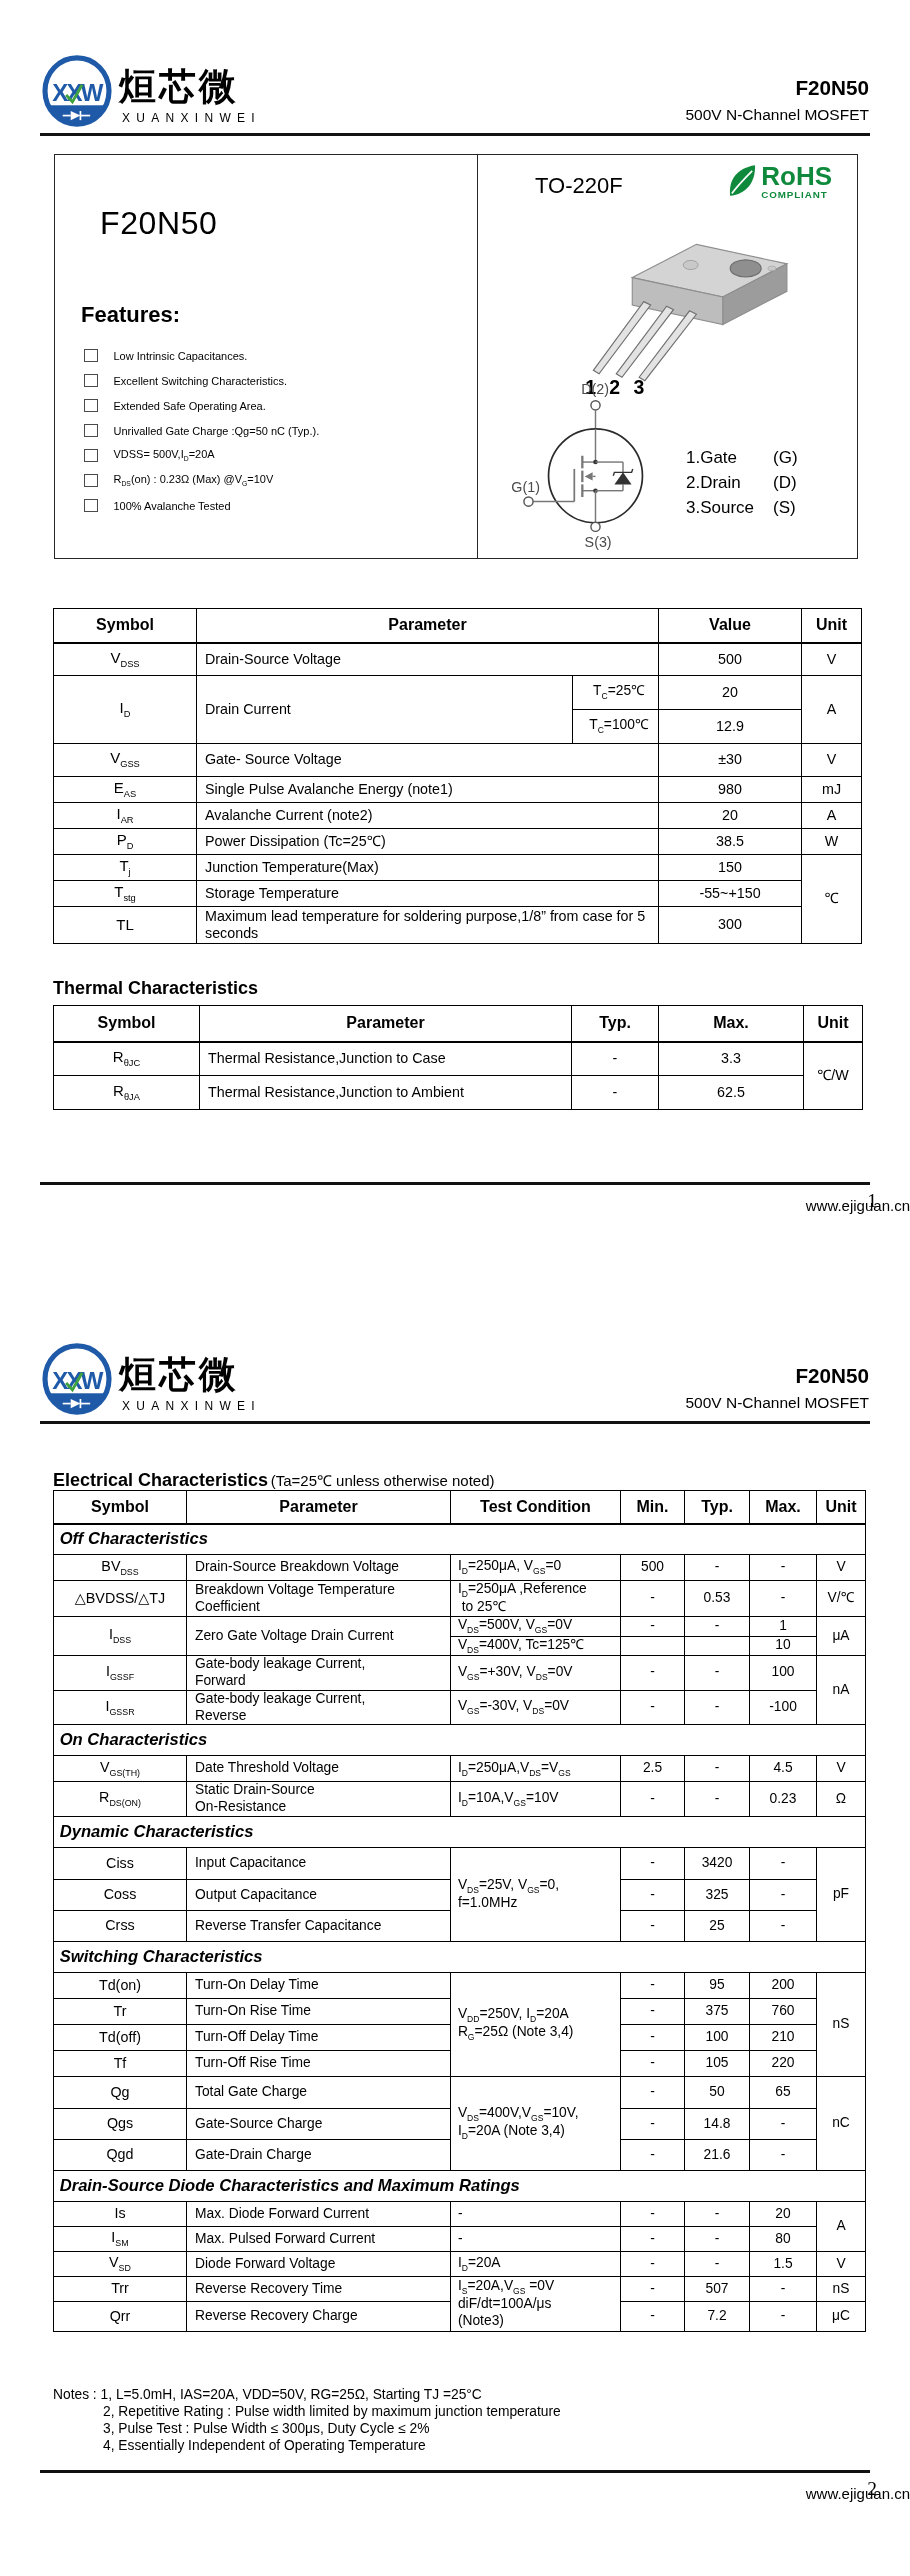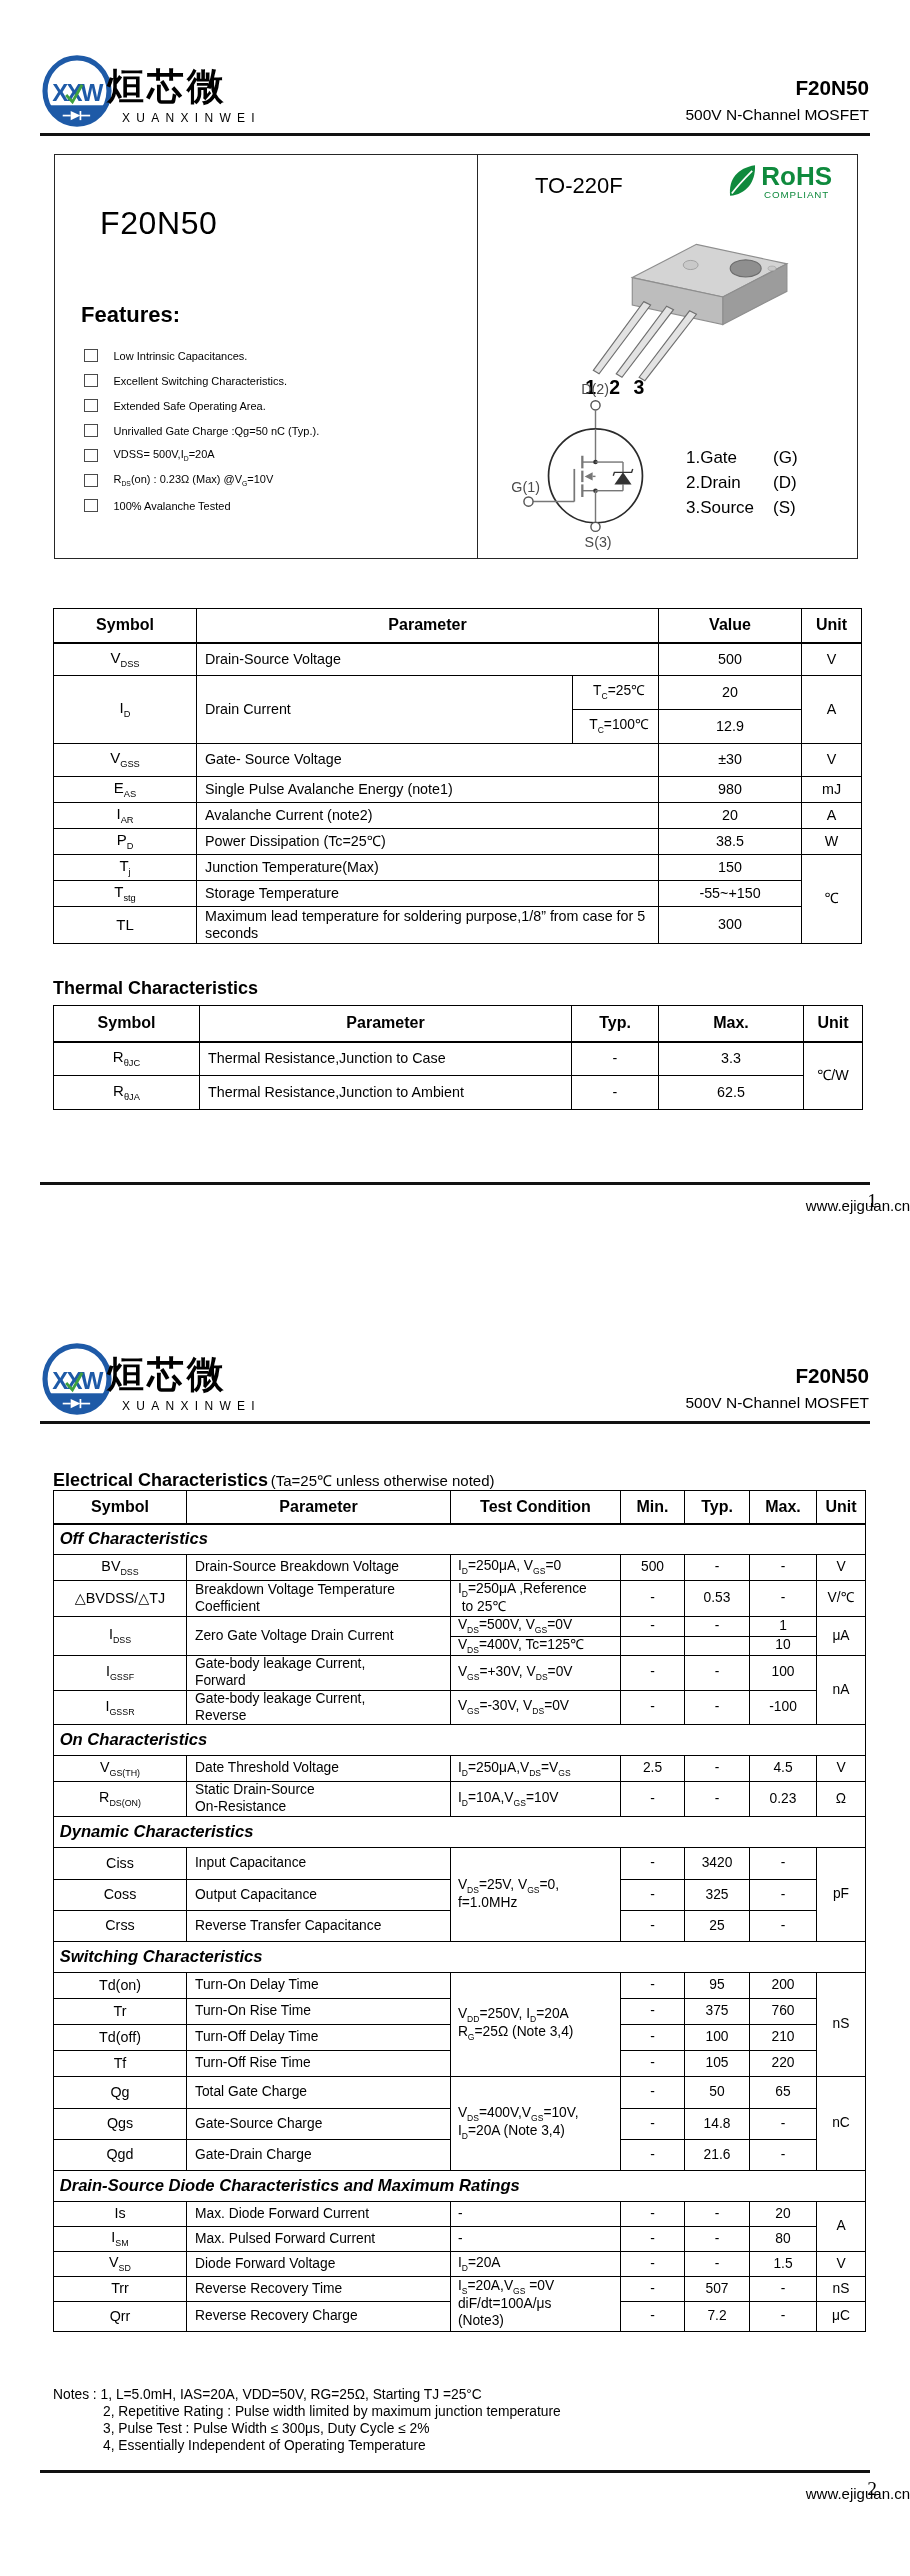--- a/index.html
+++ b/index.html
@@ -3,41 +3,41 @@
 <meta charset="utf-8">
 <title>F20N50 Datasheet</title>
 <style>
   html,body{margin:0;padding:0;background:#fff;}
   body{width:910px;font-family:"Liberation Sans",sans-serif;color:#000;}
   .page{position:relative;width:910px;height:1288px;background:#fff;overflow:hidden;}
   sub{font-size:62%;}
 
   
   .logo{position:absolute;left:41px;top:55px;}
-  .brand-cn{position:absolute;left:107px;top:62px;font-size:37px;font-weight:bold;letter-spacing:2.9px;}
+  .brand-cn{position:absolute;left:119px;top:62px;font-size:37px;font-weight:bold;letter-spacing:2.9px;}
   .brand-en{position:absolute;left:122px;top:111px;font-size:12px;letter-spacing:6.3px;font-weight:500;}
   .part-no{position:absolute;right:41px;top:76px;font-size:20.7px;font-weight:bold;text-align:right;}
   .part-sub{position:absolute;right:41px;top:106px;font-size:15.5px;text-align:right;}
   .hdr-rule{position:absolute;left:40px;right:40px;top:133px;height:2.9px;background:#121212;}
 
   
   .main-box{position:absolute;left:54px;top:154px;width:804px;height:405px;border:1.1px solid #262626;display:flex;box-sizing:border-box;}
   .panel-left{width:423px;border-right:1.1px solid #262626;position:relative;box-sizing:border-box;}
   .panel-right{flex:1;position:relative;}
   .big-part{position:absolute;left:45px;top:50px;font-size:32px;letter-spacing:0.6px;}
   .features-title{position:absolute;left:26px;top:147px;font-size:22px;font-weight:bold;}
   .features{position:absolute;left:29px;top:188px;margin:0;padding:0;list-style:none;}
   .feature{display:flex;align-items:center;height:25px;font-size:11px;}
   .checkbox{width:11.5px;height:11.5px;border:1.1px solid #4a4a4a;margin-right:16px;flex:none;background:#fff;}
 
   .pkg-name{position:absolute;left:57px;top:18.4px;font-size:22px;}
   .rohs{position:absolute;right:25px;top:9.2px;display:flex;align-items:flex-start;}
   .rohs-text{margin-left:4.6px;}
   .rohs-main{font-size:26px;font-weight:bold;line-height:25px;color:#0f8a3d;}
-  .rohs-sub{font-size:9.8px;font-weight:normal;letter-spacing:0.9px;color:#0f8a3d;text-align:center;}
+  .rohs-sub{font-size:9.8px;font-weight:bold;letter-spacing:0.9px;color:#0f8a3d;}
   .pkg-img{position:absolute;left:68px;top:55px;}
   .mosfet-sch{position:absolute;left:23px;top:228px;}
   .pin-legend{position:absolute;left:208px;top:290px;font-size:17px;}
   .pin-row{display:flex;height:25px;align-items:center;}
   .pin-name{width:87px;}
 
   
   .tbl-title{position:absolute;left:53px;white-space:nowrap;}
   .tt-big{font-size:18px;font-weight:bold;}
   .tt-note-bold{font-size:13.8px;font-weight:bold;}

